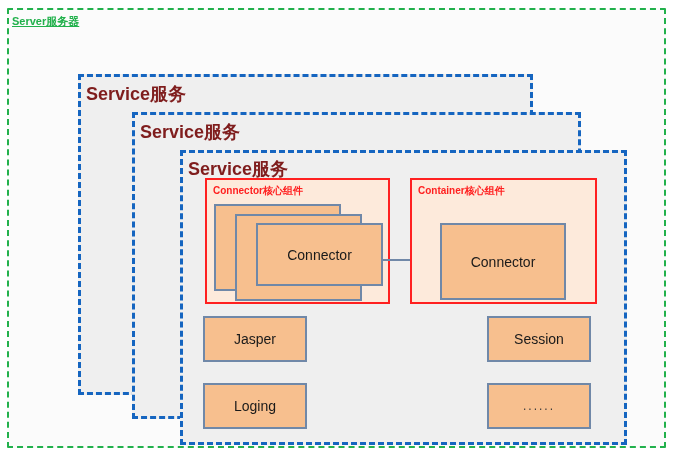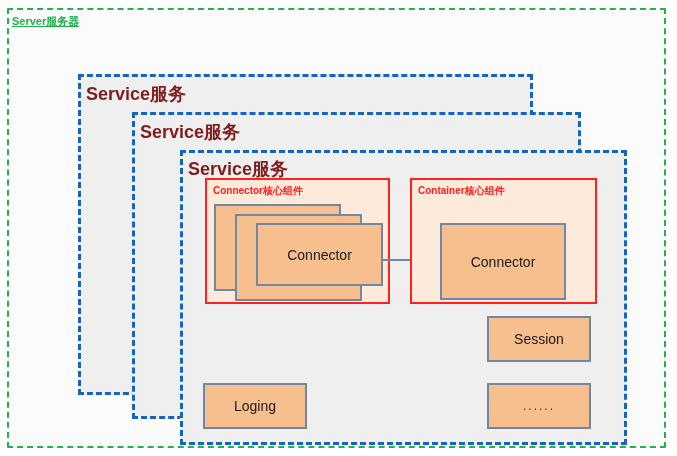--- a/index.html
+++ b/index.html
@@ -152,20 +152,23 @@
 
   <div class="link-line"></div>
 
   <div class="core-group container-group"></div>
   <div class="core-label container-group-label">Container核心组件</div>
 
   <div class="obox container-box">
     <span>Connector</span>
   </div>
 
+  <div class="obox svc-box box-jasper">
+    <span>Jasper</span>
+  </div>
   <div class="obox svc-box box-session">
     <span>Session</span>
   </div>
   <div class="obox svc-box box-loging">
     <span>Loging</span>
   </div>
   <div class="obox svc-box box-etc">
     <span>......</span>
   </div>
 

